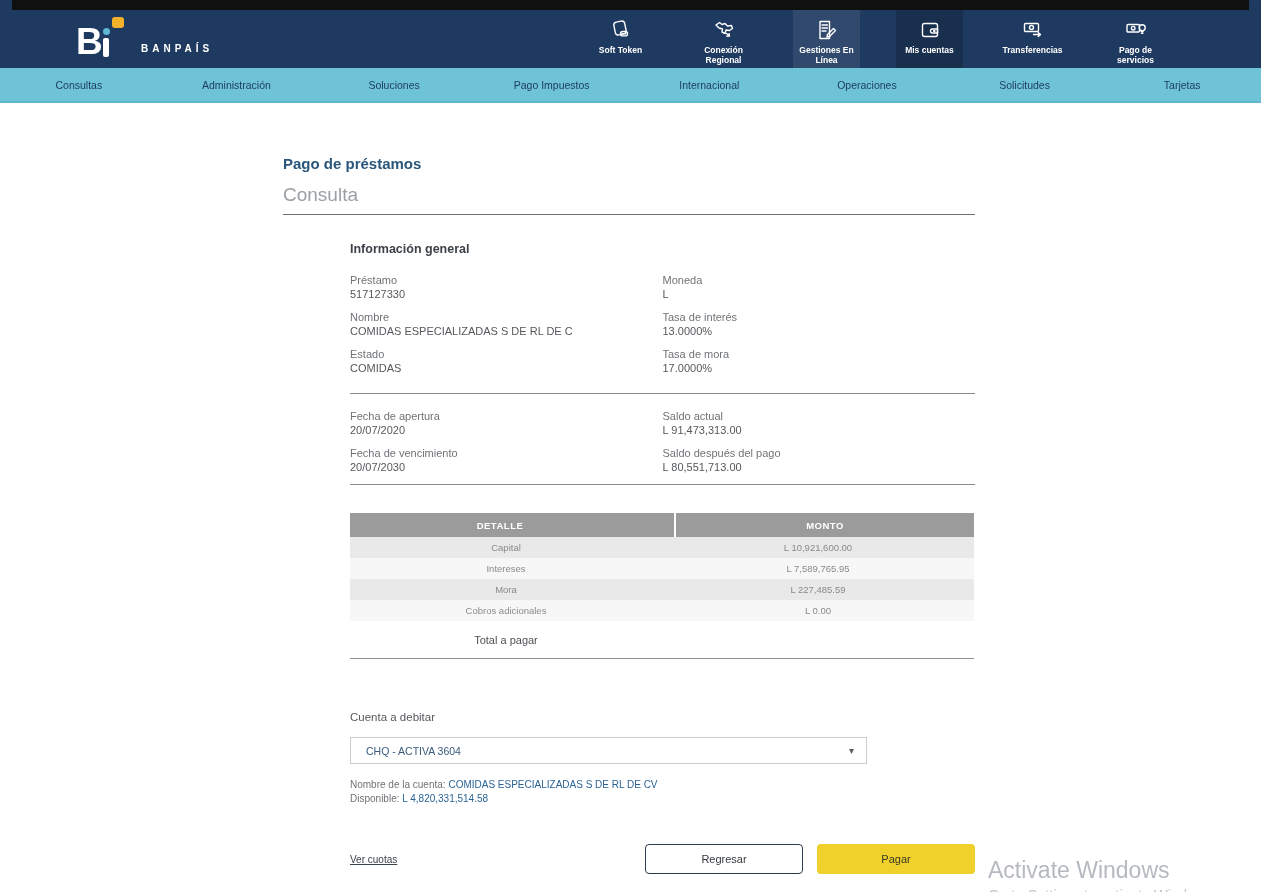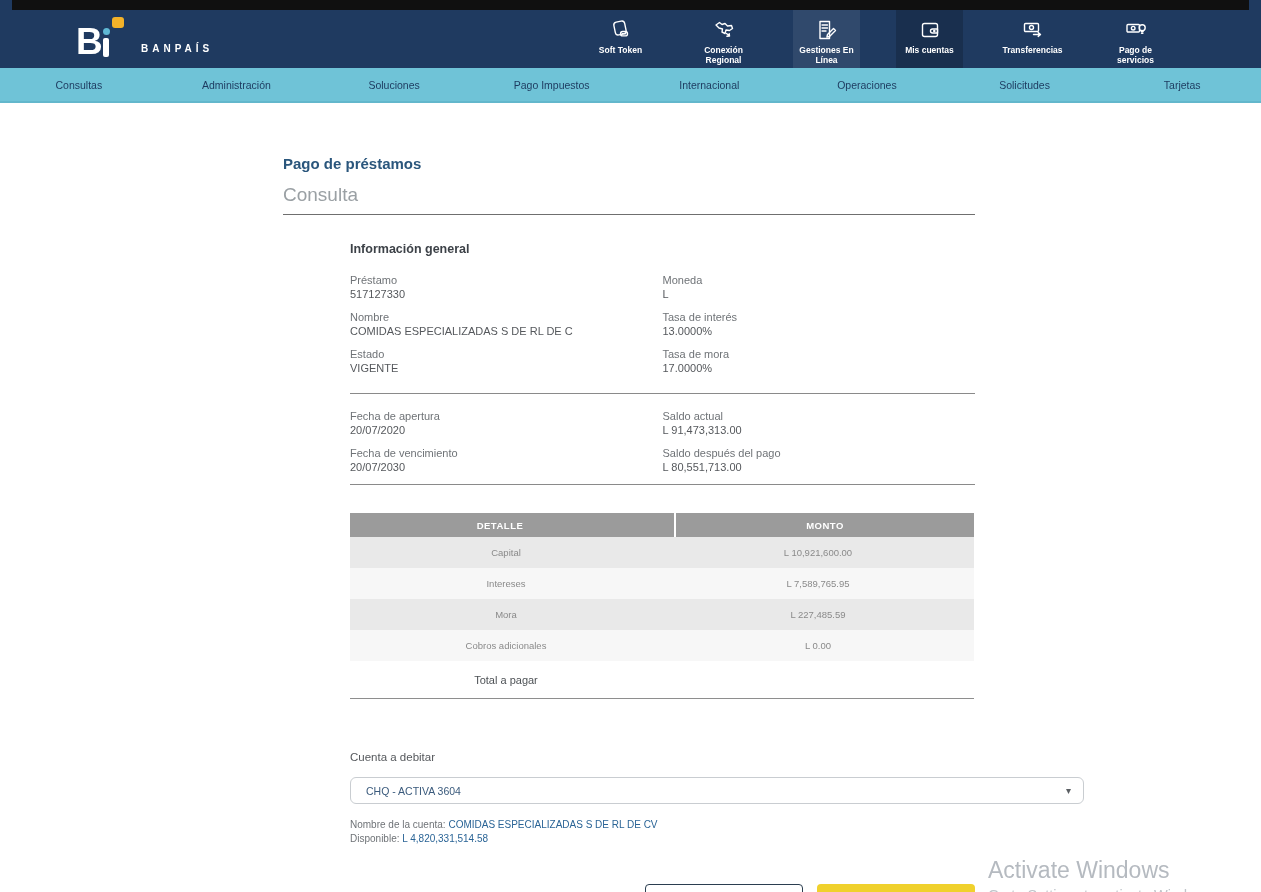--- a/index.html
+++ b/index.html
@@ -50,36 +50,36 @@
   .field-label { color:#6f7377; font-size:11px; line-height:13px; }
   .field-value { color:#55585c; font-size:11px; line-height:13px; margin-top:1px; }
   .hr-inner { border:none; border-top:1px solid #8a8a8a; margin:18px 0 16px 0; }
 
   
   .pay-table { margin-top:28px; width:624px; }
   .pt-header { display:flex; background:#9b9b9b; height:24px; }
   .pt-hcell { width:312px; display:flex; align-items:center; justify-content:center;
     color:#fff; font-size:9.5px; font-weight:bold; letter-spacing:.5px; }
   .pt-hcell + .pt-hcell { border-left:2px solid #fff;margin-left:24px; }
-  .pt-row { display:flex; height:31px; }
+  .pt-row { display:flex; height:21px; }
   .pt-row:nth-child(odd) { background:#e9e9e9; }
   .pt-row:nth-child(even) { background:#f7f7f7; }
   .pt-cell { width:312px; display:flex; align-items:center; justify-content:center;
     color:#8a8a8a; font-size:9.5px; }
   .pt-total { display:flex; height:38px; background:#fff; border-bottom:1px solid #8e8e8e; }
   .pt-total-label { width:312px; display:flex; align-items:center; justify-content:center;
     color:#4e5256; font-size:11px; }
   .pt-total-box-wrap { width:312px; display:flex; align-items:center; justify-content:center;
     border-left:1px solid #c9c9c9; }
   .total-box { border:1.5px solid #3f5f7f; border-radius:4px; background:#fff;
     padding:6px 22px; color:#3d4a57; font-size:10.5px; cursor:text; }
 
   
   .account-label { color:#55585c; font-size:11.5px; margin-top:52px; }
-  .dropdown { margin-top:14px; width:734px; height:27px; border:1px solid #c9cdd1; border-radius:6px;
+  .dropdown { margin-top:14px; width:517px; height:27px; border:1px solid #c9cdd1; border-radius:0;
     background:#fff; display:flex; align-items:center; position:relative; cursor:pointer; }
   .dropdown-value { color:#3a5a7c; font-size:10.5px; margin-left:15px; }
   .dropdown-caret { position:absolute; right:12px; color:#5b5f63; font-size:10px; }
 
   .account-info { margin-top:14px; font-size:10px; line-height:14px; }
   .ai-label { color:#6f7377; }
   .ai-value { color:#2a6496; }
 
   
   .footer-row { display:flex; align-items:center; margin-top:38px; width:625px; }
@@ -235,21 +235,21 @@
             </div>
             <div class="field">
               <div class="field-label">Tasa de interés</div>
               <div class="field-value">13.0000%</div>
             </div>
           </div>
 
           <div class="field-row">
             <div class="field">
               <div class="field-label">Estado</div>
-              <div class="field-value">VIGENTE</div>
+              <div class="field-value">COMIDAS</div>
             </div>
             <div class="field">
               <div class="field-label">Tasa de mora</div>
               <div class="field-value">17.0000%</div>
             </div>
           </div>
 
       </div>
 
       <hr class="hr-inner">

